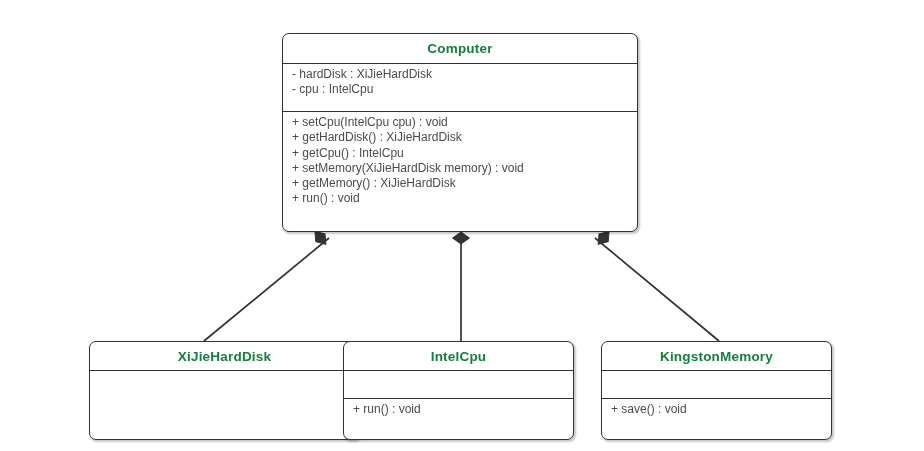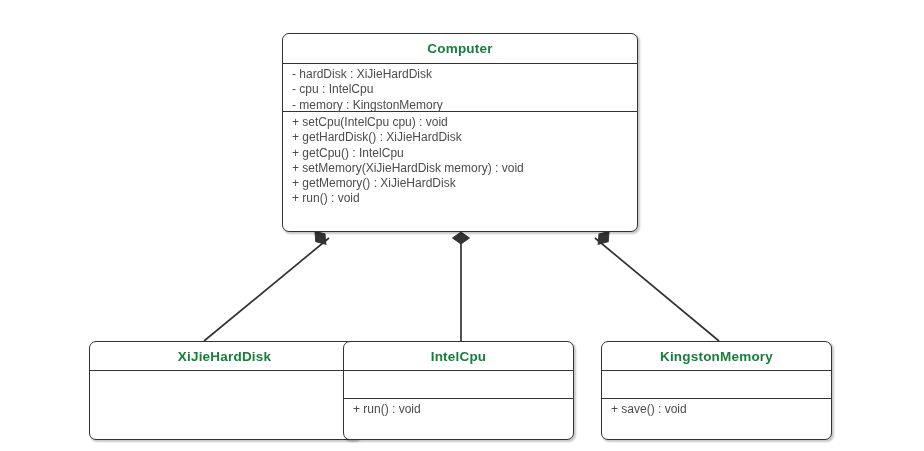--- a/index.html
+++ b/index.html
@@ -114,21 +114,20 @@
       <line x1="595" y1="238" x2="719" y2="341" stroke="#333333" stroke-width="1.7"></line>
       <polygon points="0,0 6,-8.5 12,0 6,8.5" fill="#333333" stroke="#333333" stroke-width="1" transform="translate(599,234) rotate(40)"></polygon>
     </g>
   </svg>
 
   <div class="uml-class" id="cls-computer">
     <div class="uml-title">Computer</div>
     <div class="uml-section attrs">
       <div class="uml-row">- hardDisk : XiJieHardDisk</div>
       <div class="uml-row">- cpu : IntelCpu</div>
-      <div class="uml-row">- memory : KingstonMemory</div>
     </div>
     <div class="uml-section ops">
       <div class="uml-row">+ setCpu(IntelCpu cpu) : void</div>
       <div class="uml-row">+ getHardDisk() : XiJieHardDisk</div>
       <div class="uml-row">+ getCpu() : IntelCpu</div>
       <div class="uml-row">+ setMemory(XiJieHardDisk memory) : void</div>
       <div class="uml-row">+ getMemory() : XiJieHardDisk</div>
       <div class="uml-row">+ run() : void</div>
     </div>
   </div>

